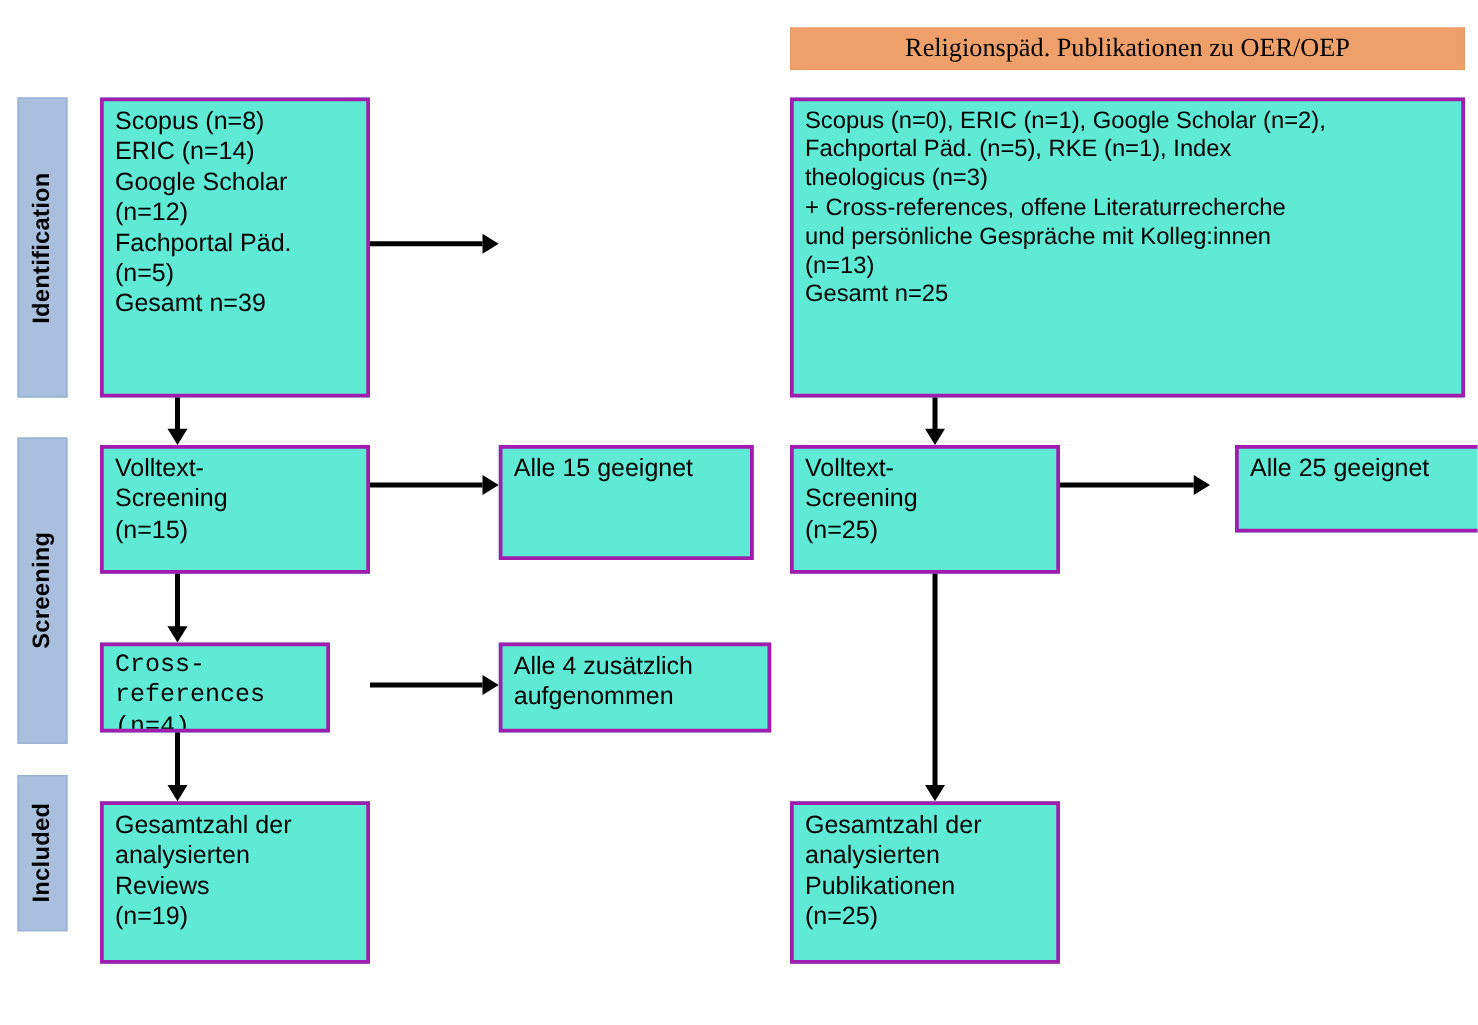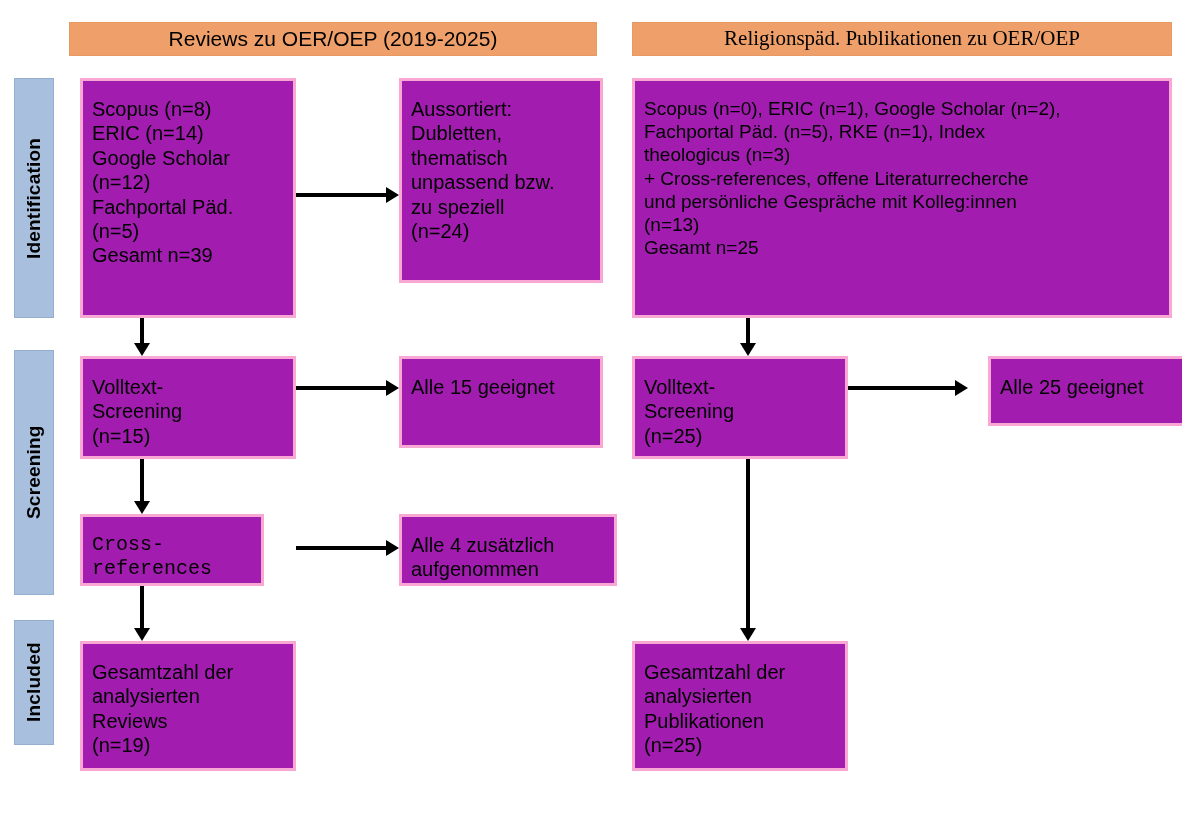--- a/index.html
+++ b/index.html
@@ -47,25 +47,25 @@
     display: flex;
     align-items: center;
     justify-content: center;
     writing-mode: vertical-rl;
     transform: rotate(180deg);
     letter-spacing: 0.2px;
   }
 
   
   .box {
-    background: #a21caf;
-    border: 3px solid #f9a8d4;
+    background: #5eead4;
+    border: 3px solid #a21caf;
     font-size: 20px;
     line-height: 1.22;
-    padding: 16px 9px;
+    padding: 4px 9px;
     white-space: pre-line;
     overflow: hidden;
   }
   .box.small { font-size: 19px; }
 
   
   .arrow-v, .arrow-h { position: absolute; }
   .arrow-v .shaft {
     position: absolute;
     left: 0; top: 0;
@@ -95,44 +95,37 @@
     border-top: 8px solid transparent;
     border-bottom: 8px solid transparent;
     border-left: 13px solid #000;
   }
 </style>
 </head>
 <body>
 
 <div id="canvas">
 
-  <div class="abs banner" style="left:69px; top:22px; width:528px; height:34px;">Reviews zu OER/OEP (2019-2025)</div>
 
   <div class="abs banner" style="left:632px; top:22px; width:540px; height:34px;font-family:Liberation Serif, serif;">Religionspäd. Publikationen zu OER/OEP</div>
 
   <div class="abs stage" style="left:14px; top:78px; width:40px; height:240px;">Identification</div>
 
   <div class="abs stage" style="left:14px; top:350px; width:40px; height:245px;">Screening</div>
 
   <div class="abs stage" style="left:14px; top:620px; width:40px; height:125px;">Included</div>
 
   <div class="abs box" style="left:80px; top:78px; width:216px; height:240px;">Scopus (n=8)
 ERIC (n=14)
 Google Scholar
 (n=12)
 Fachportal Päd.
 (n=5)
 Gesamt n=39</div>
 
-  <div class="abs box" style="left:399px; top:78px; width:204px; height:205px;">Aussortiert:
-Dubletten,
-thematisch
-unpassend bzw.
-zu speziell
-(n=24)</div>
 
   <div class="arrow-h" style="left:296px; top:193px; width:103px; height:4px;">
     <div class="shaft" style="width:90px;"></div>
     <div class="head"></div>
   </div>
 
   <div class="arrow-v" style="left:140px; top:318px; width:4px; height:38px;">
     <div class="shaft" style="height:26px;"></div>
     <div class="head"></div>
   </div>

